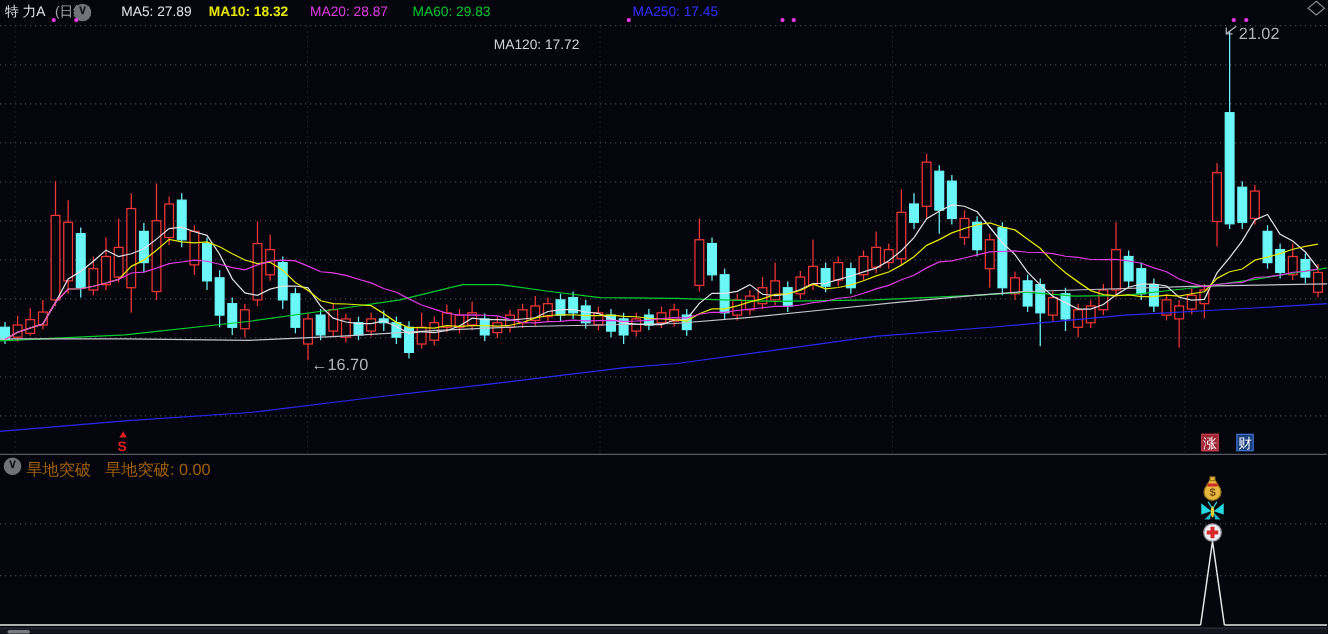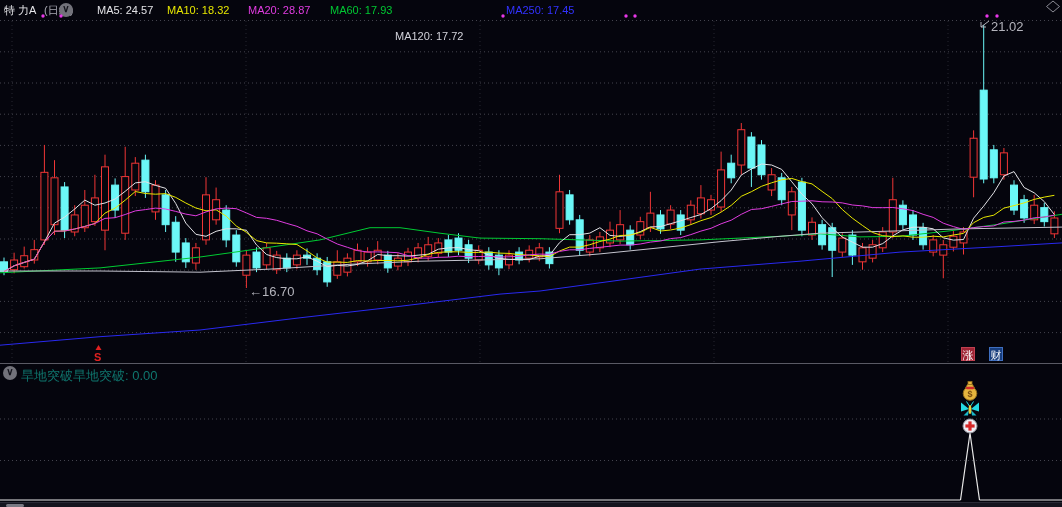--- a/index.html
+++ b/index.html
@@ -3,47 +3,47 @@
 <meta charset="utf-8">
 <style>
   html,body{margin:0;padding:0;background:#05050d;}
   body{width:1062px;height:507px;position:relative;overflow:hidden;
        font-family:"Liberation Sans",sans-serif;-webkit-font-smoothing:none;}
   .abs{position:absolute;}
   .hdr-text{font-size:11px;line-height:15px;white-space:nowrap;}
   .c-sym{color:#e6e6ea;}
   .c-per{color:#a8a8b2;}
   .c-w{color:#e2e2e6;}
-  .c-y{color:#e6e600;}
+  .c-y{color:#e6e600;font-weight:bold;}
   .c-m{color:#e03ce0;}
   .c-g{color:#00c832;}
   .c-gr{color:#d2d2da;}
   .c-b{color:#3232ff;}
   .chev{width:14px;height:14px;border-radius:50%;background:#72727a;color:#14141c;
         font-size:10px;line-height:12px;text-align:center;font-weight:bold;}
   .badge{width:14px;height:14px;font-size:11px;line-height:14px;text-align:center;
          color:#fff;}
   .badge-up{background:#9e2434;border:1px solid #c04050;box-sizing:border-box;}
   .badge-fin{background:#173d7d;border:1px solid #3f6fc0;box-sizing:border-box;}
-  .panel-title{font-size:13px;color:#0f766e;white-space:nowrap;}
+  .panel-title{font-size:13px;color:#a16207;white-space:nowrap;}
   .scroll-strip{left:0;top:502px;width:1062px;height:5px;background:#15151f;
                 border-top:1px solid #2a2a36;box-sizing:border-box;}
   .scroll-thumb{left:6px;top:504px;width:18px;height:3px;background:#7a7a84;border-radius:2px;}
   svg{display:block;}
 </style>
 </head>
 <body>
 
 <div class="abs hdr-text c-sym" style="left:4px;top:3px;">特 力A</div>
 <div class="abs hdr-text c-per" style="left:44px;top:3px;">(日线)</div>
 <div class="abs chev" style="left:59px;top:3px;">∨</div>
-<div class="abs hdr-text c-w" style="left:97px;top:3px;">MA5: 24.57</div>
+<div class="abs hdr-text c-w" style="left:97px;top:3px;">MA5: 27.89</div>
 <div class="abs hdr-text c-y" style="left:167px;top:3px;">MA10: 18.32</div>
 <div class="abs hdr-text c-m" style="left:248px;top:3px;">MA20: 28.87</div>
-<div class="abs hdr-text c-g" style="left:330px;top:3px;">MA60: 17.93</div>
+<div class="abs hdr-text c-g" style="left:330px;top:3px;">MA60: 29.83</div>
 <div class="abs hdr-text c-gr" style="left:395px;top:3px;margin-top:26px;">MA120: 17.72</div>
 <div class="abs hdr-text c-b" style="left:483px;top:3px;margin-left:23px;">MA250: 17.45</div>
 
 <svg id="chart-svg" class="abs" style="left:0;top:0;" width="1062" height="507" viewBox="0 0 1062 507">
   <g id="g-grid">
       <line x1="0" y1="20.5" x2="1062" y2="20.5" stroke="#44444e" stroke-width="1" stroke-dasharray="1 3"></line>
       <line x1="0" y1="51.8" x2="1062" y2="51.8" stroke="#44444e" stroke-width="1" stroke-dasharray="1 3"></line>
       <line x1="0" y1="83" x2="1062" y2="83" stroke="#44444e" stroke-width="1" stroke-dasharray="1 3"></line>
       <line x1="0" y1="114.2" x2="1062" y2="114.2" stroke="#44444e" stroke-width="1" stroke-dasharray="1 3"></line>
       <line x1="0" y1="145.4" x2="1062" y2="145.4" stroke="#44444e" stroke-width="1" stroke-dasharray="1 3"></line>
@@ -547,16 +547,16 @@
       <rect x="-4.6" y="-1.6" width="9.2" height="3.2" fill="#d62828"></rect>
     </g>
   </g>
 </svg>
 
 <div class="abs badge badge-up" style="left:961px;top:347px;">涨</div>
 <div class="abs badge badge-fin" style="left:989px;top:347px;">财</div>
 
 <div class="abs chev" style="left:3px;top:366px;">∨</div>
 <div class="abs panel-title" style="left:21px;top:367px;">旱地突破</div>
-<div class="abs panel-title" style="left:73px;top:367px;">旱地突破: 0.00</div>
+<div class="abs panel-title" style="left:84px;top:367px;">旱地突破: 0.00</div>
 
 <div class="abs scroll-strip"></div>
 <div class="abs scroll-thumb"></div>
 
 </body></html>

